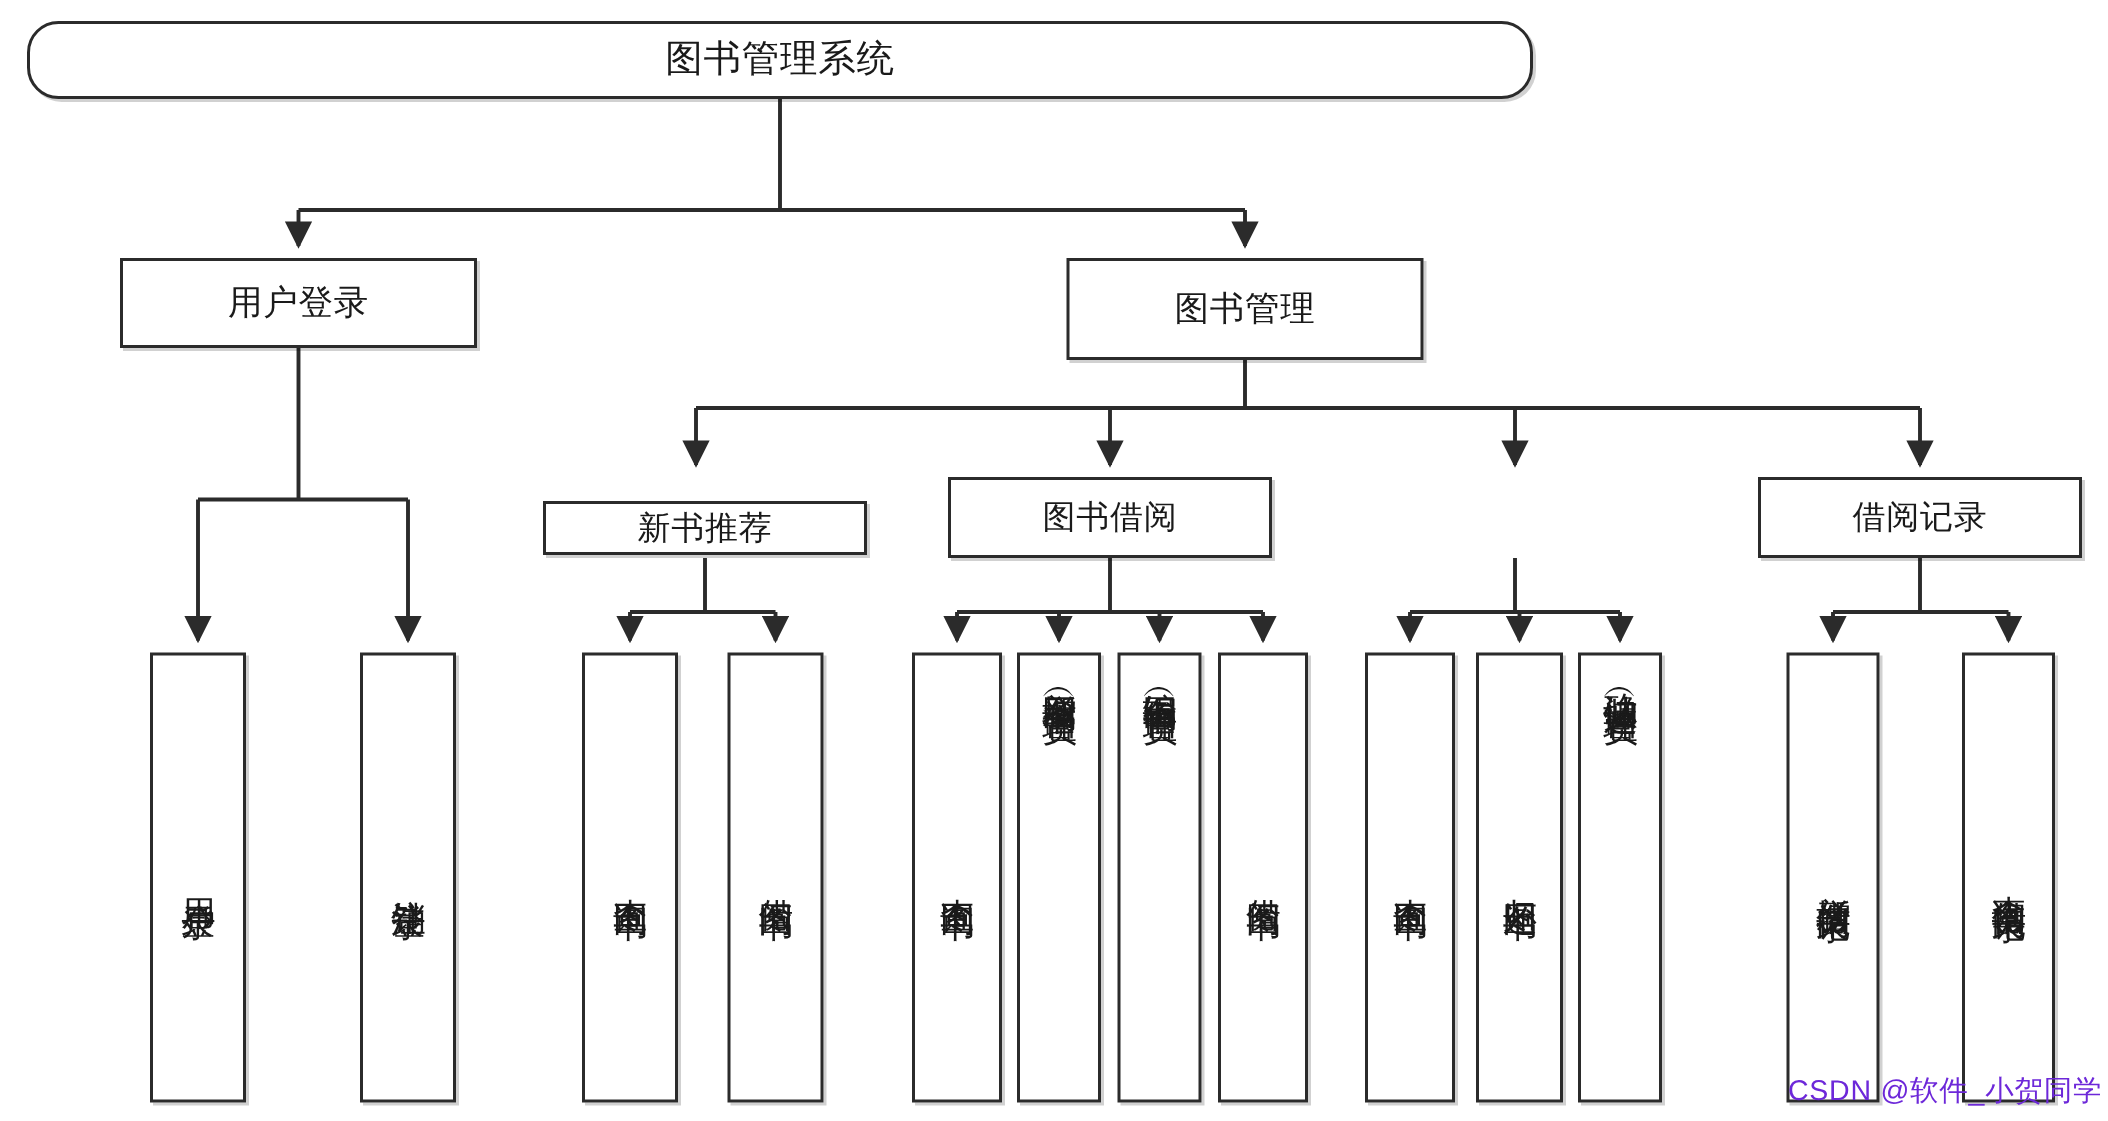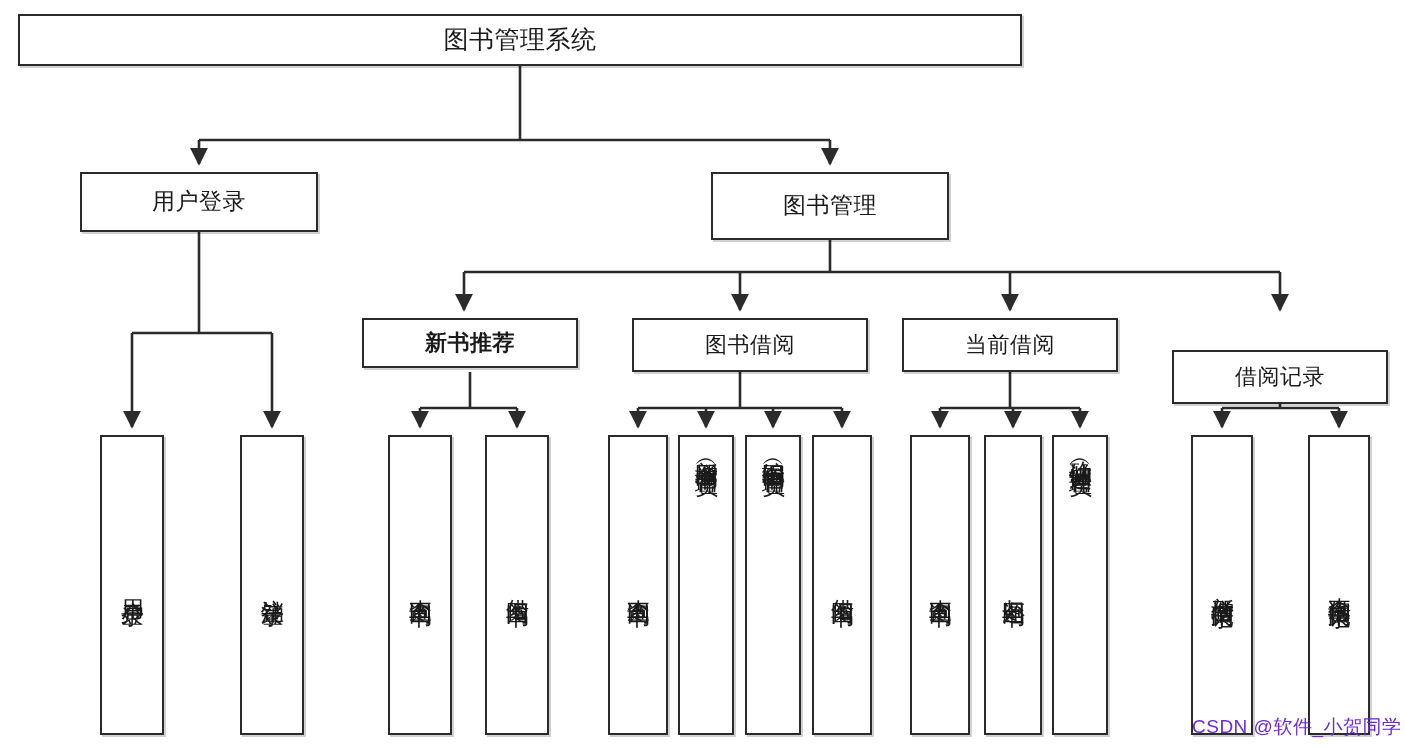--- a/index.html
+++ b/index.html
@@ -115,41 +115,38 @@
       <path d="M 1013 408 L 1013 427" marker-end="url(#arrow)"></path>
       <path d="M 1080 408 L 1080 427" marker-end="url(#arrow)"></path>
 
       <path d="M 1280 372 L 1280 408"></path>
       <path d="M 1222 408 L 1339 408"></path>
       <path d="M 1222 408 L 1222 427" marker-end="url(#arrow)"></path>
       <path d="M 1339 408 L 1339 427" marker-end="url(#arrow)"></path>
     </g>
   </svg>
 
-  <div class="node root" style="left:18px; top:14px; width:1004px; height:52px;">
+  <div class="node root" style="left:18px; top:14px; width:1004px; height:52px;border-radius:21px;">
     <span class="label">图书管理系统</span>
   </div>
 
   <div class="node level1" style="left:80px; top:172px; width:238px; height:60px;">
     <span class="label">用户登录</span>
   </div>
   <div class="node level1" style="left:711px; top:172px; width:238px; height:68px;">
     <span class="label">图书管理</span>
   </div>
 
-  <div class="node level2" style="left:362px; top:318px; width:216px; height:50px;font-weight:bold;">
+  <div class="node level2" style="left:362px; top:334px; width:216px; height:36px;">
     <span class="label">新书推荐</span>
   </div>
-  <div class="node level2" style="left:632px; top:318px; width:236px; height:54px;">
+  <div class="node level2" style="left:632px; top:318px; width:216px; height:54px;">
     <span class="label">图书借阅</span>
   </div>
-  <div class="node level2" style="left:902px; top:318px; width:216px; height:54px;">
-    <span class="label">当前借阅</span>
-  </div>
-  <div class="node level2" style="left:1172px; top:318px; width:216px; height:54px;margin-top:32px;">
+  <div class="node level2" style="left:1172px; top:318px; width:216px; height:54px;">
     <span class="label">借阅记录</span>
   </div>
 
   <div class="node leaf mid-aligned" style="left:100px; top:435px; width:64px; height:300px;">
     <span class="label">用户登录</span>
   </div>
   <div class="node leaf mid-aligned" style="left:240px; top:435px; width:64px; height:300px;">
     <span class="label">注销登录</span>
   </div>
 

